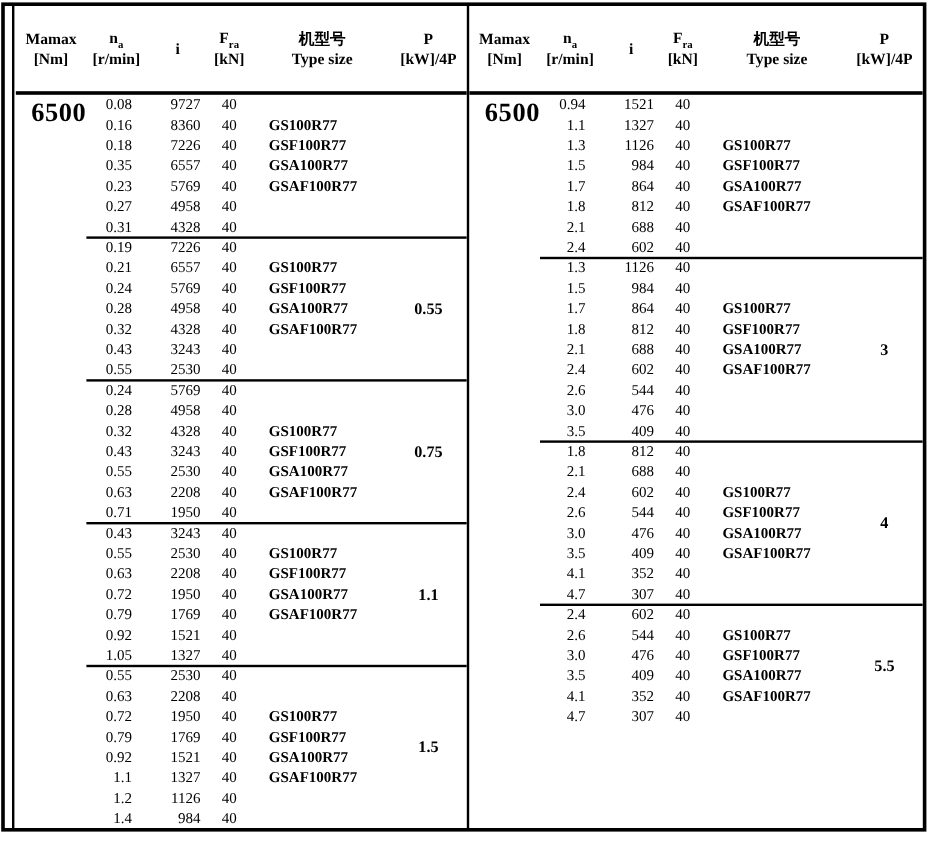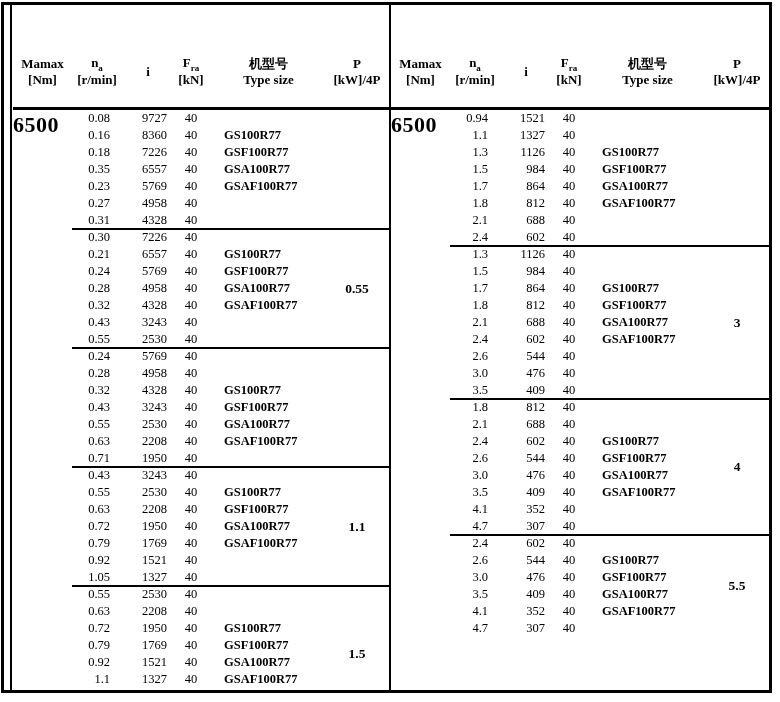--- a/index.html
+++ b/index.html
@@ -8,28 +8,28 @@
     font-family:"Liberation Serif","DejaVu Serif",serif;color:#000;
   }
   .page{position:relative;width:780px;height:702px;background:#fff;overflow:hidden;}
   .outer{position:absolute;left:1px;top:2px;width:771px;height:691px;
          border:3px solid #000;box-sizing:border-box;}
   .inner-line{position:absolute;left:6px;top:0;bottom:0;width:2px;background:#000;}
   .halves{position:absolute;left:9px;top:0;right:0;bottom:0;display:flex;}
   .half{height:100%;overflow:hidden;display:flex;flex-direction:column;}
   .half.left{width:378px;border-right:2px solid #000;box-sizing:border-box;}
   .half.right{flex:1;}
-  .head{height:71px;border-bottom:3px solid #000;display:flex;flex:none;margin-top:31px;}
+  .head{height:71px;border-bottom:3px solid #000;display:flex;flex:none;}
   .hcell{display:flex;flex-direction:column;justify-content:center;align-items:center;
          text-align:center;font-weight:bold;font-size:13px;line-height:16px;}
   .h-mamax{width:59px}.h-na{width:50px}.h-i{width:52px}.h-fra{width:34px}
   .h-type{flex:1;padding-left:4px}.h-p{width:64px}
   .hcell sub{font-size:9px;line-height:8px;}
   .body{position:relative;flex:1;overflow:hidden;}
-  .mamax-label{position:absolute;left:0;top:2px;width:59px;text-align:left;
+  .mamax-label{position:absolute;left:0;top:2px;width:59px;text-align:right;
                font-weight:bold;font-size:22px;letter-spacing:0.5px;}
   .groups{margin-left:59px;}
   .group{display:flex;position:relative;}
   .group + .group::before{content:"";position:absolute;left:0;right:0;top:-1px;
                           height:2px;background:#000;}
   .row{display:flex;height:17px;align-items:center;font-size:12.5px;}
   .rows{flex:1;}
   .c-na{width:50px;text-align:right;padding-right:12px;box-sizing:border-box;}
   .c-i{width:52px;text-align:right;padding-right:7px;box-sizing:border-box;}
   .c-fra{width:34px;text-align:center;}
@@ -116,21 +116,21 @@
                     <span class="c-na">0.31</span>
                     <span class="c-i">4328</span>
                     <span class="c-fra">40</span>
                     <span class="c-type"></span>
                   </div>
                 </div>
               </div>
               <div class="group">
                 <div class="rows">
                   <div class="row">
-                    <span class="c-na">0.30</span>
+                    <span class="c-na">0.19</span>
                     <span class="c-i">7226</span>
                     <span class="c-fra">40</span>
                     <span class="c-type"></span>
                   </div>
                   <div class="row">
                     <span class="c-na">0.21</span>
                     <span class="c-i">6557</span>
                     <span class="c-fra">40</span>
                     <span class="c-type">GS100R77</span>
                   </div>
@@ -205,20 +205,21 @@
                     <span class="c-fra">40</span>
                     <span class="c-type">GSAF100R77</span>
                   </div>
                   <div class="row">
                     <span class="c-na">0.71</span>
                     <span class="c-i">1950</span>
                     <span class="c-fra">40</span>
                     <span class="c-type"></span>
                   </div>
                 </div>
+                <div class="p-cell">0.75</div>
               </div>
               <div class="group">
                 <div class="rows">
                   <div class="row">
                     <span class="c-na">0.43</span>
                     <span class="c-i">3243</span>
                     <span class="c-fra">40</span>
                     <span class="c-type"></span>
                   </div>
                   <div class="row">

